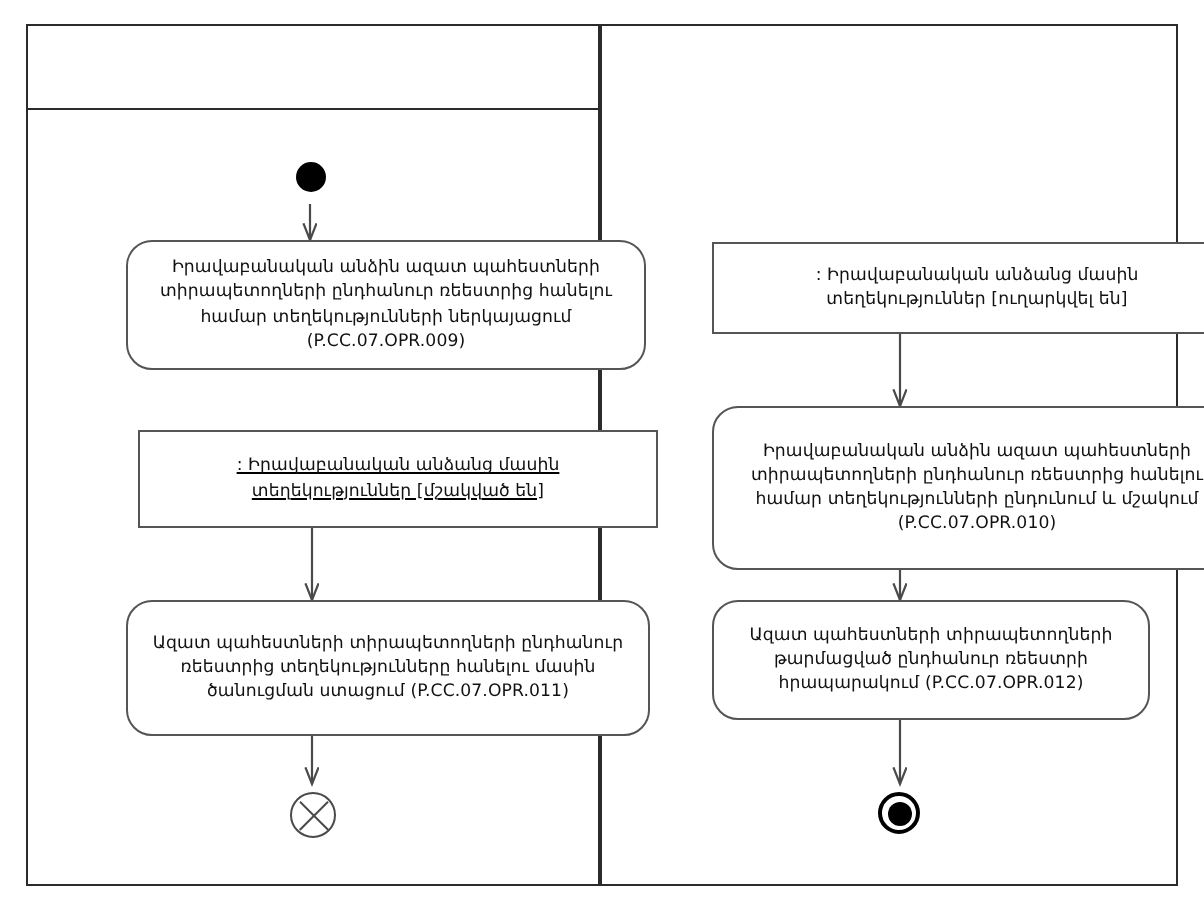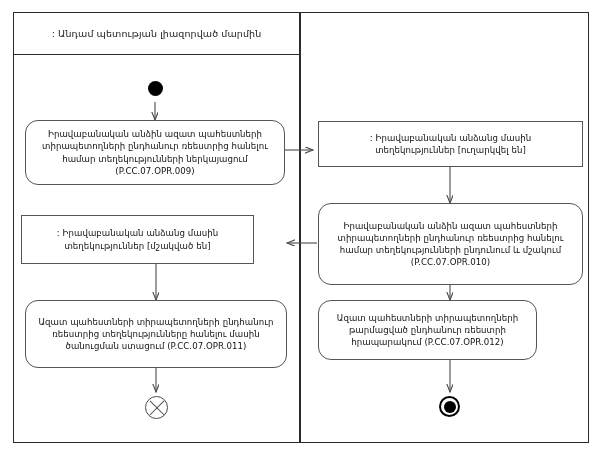--- a/index.html
+++ b/index.html
@@ -56,20 +56,21 @@
 
   
   .node {
     position: absolute;
     box-sizing: border-box;
     display: flex;
     align-items: center;
     justify-content: center;
     text-align: center;
     background: #ffffff;
+    margin-left: 38px;
   }
   .action-node {
     border: 1px solid #555555;
     border-radius: 13px;
   }
   .object-node {
     border: 1px solid #555555;
     border-radius: 0;
   }
   .node-label {
@@ -146,21 +147,20 @@
   }
 </style>
 </head>
 <body>
 
 <div id="diagram-canvas">
 
   <div class="lane" style="left:13px; top:12px; width:287px; height:431px;">
     <div class="lane-header">
       <div>
-        <div class="lane-header-text">: Անդամ պետության լիազորված մարմին</div>
       </div>
     </div>
     <div class="lane-body"></div>
   </div>
 
   <div class="lane" style="left:300px; top:12px; width:289px; height:431px;">
     <div class="lane-body"></div>
   </div>
 
   <svg class="edge-layer" viewBox="0 0 602 455" width="602" height="455">
@@ -186,21 +186,21 @@
 
     <path class="edge-line" d="M450,360 L450,392" marker-end="url(#arrowhead)"></path>
   </svg>
 
   <div class="initial-node" style="left:148px; top:81px;"></div>
 
   <div class="node action-node" style="left:25px; top:120px; width:260px; height:65px;">
     <div class="node-label">Իրավաբանական անձին ազատ պահեստների տիրապետողների ընդհանուր ռեեստրից հանելու համար տեղեկությունների ներկայացում (P.CC.07.OPR.009)</div>
   </div>
 
-  <div class="node object-node" style="left:21px; top:215px; width:233px; height:49px;">
+  <div class="node object-node" style="left:31px; top:215px; width:260px; height:49px;text-decoration:underline;">
     <div class="node-label">: Իրավաբանական անձանց մասին տեղեկություններ [մշակված են]</div>
   </div>
 
   <div class="node action-node" style="left:25px; top:300px; width:262px; height:68px;">
     <div class="node-label">Ազատ պահեստների տիրապետողների ընդհանուր ռեեստրից տեղեկությունները հանելու մասին ծանուցման ստացում (P.CC.07.OPR.011)</div>
   </div>
 
   <div class="flow-final-node" style="left:145px; top:396px;"></div>
 
   <div class="node object-node" style="left:318px; top:121px; width:265px; height:46px;">

